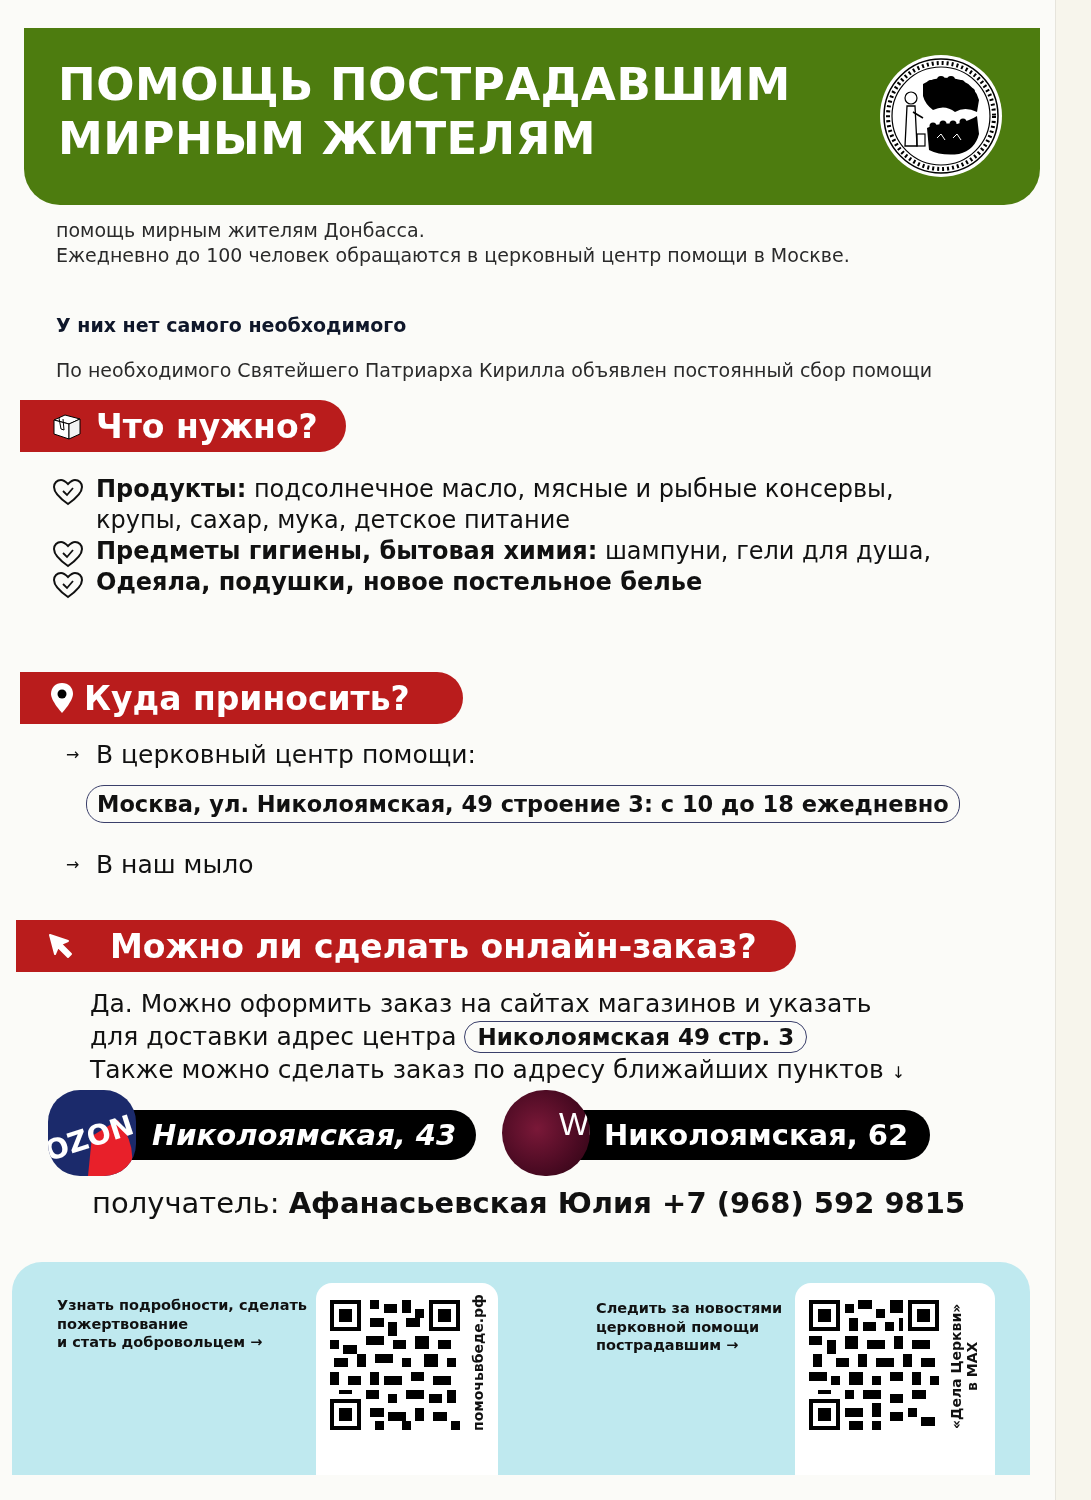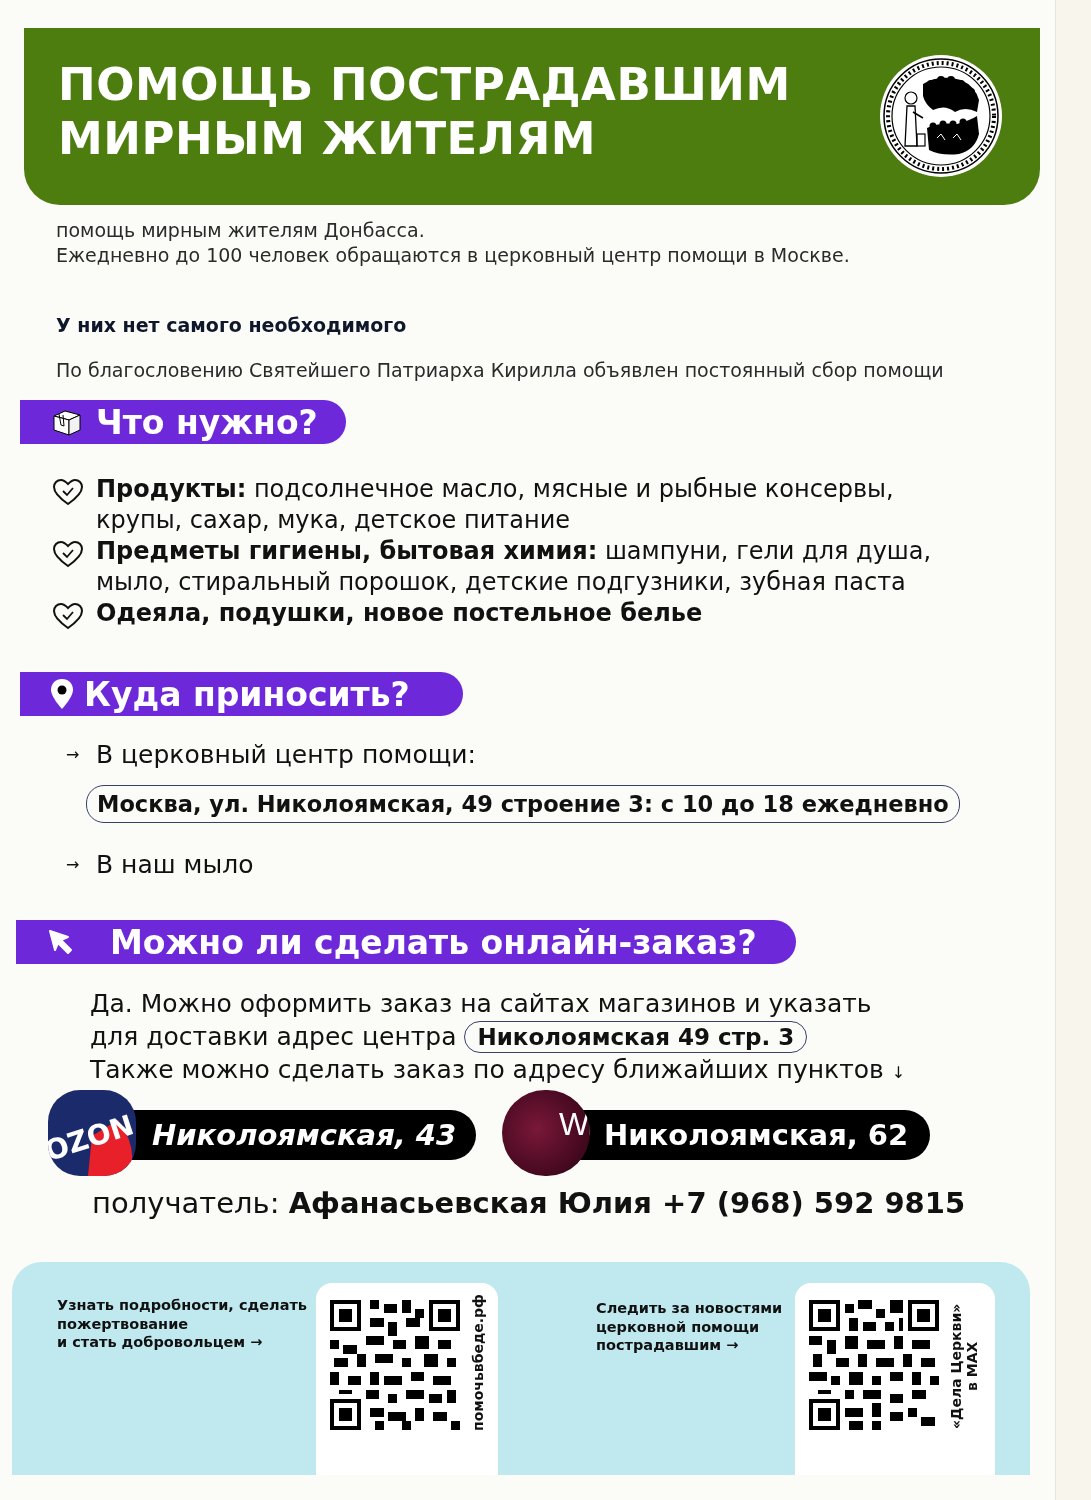--- a/index.html
+++ b/index.html
@@ -24,21 +24,21 @@
   .emblem { position: absolute; left: 855px; top: 26px; width: 124px; height: 124px; }
 
   
   .intro { position: absolute; left: 56px; top: 218px; width: 960px; font-size: 19px; line-height: 24.5px; color: #2a2a2a; }
   .intro p { margin: 0; }
   .subhead { position: absolute; left: 56px; top: 314px; font-size: 19px; font-weight: bold; color: #0f172a; }
   .blessing { position: absolute; left: 56px; top: 359px; font-size: 19px; color: #2a2a2a; }
 
   
   .pill {
-    position: absolute; left: 20px; height: 44px; background: #6d28d9; color: #fff;
+    position: absolute; left: 20px; height: 52px; background: #b91c1c; color: #fff;
     border-radius: 0 26px 26px 0; display: flex; align-items: center;
     font-weight: bold; font-size: 33px; padding-left: 30px; box-sizing: border-box;
   }
   .pill .ico { width: 34px; height: 34px; margin-right: 12px; display: inline-flex; align-items: center; justify-content: center; }
 
   
   .needs { position: absolute; left: 52px; top: 474px; width: 920px; font-size: 24px; line-height: 31px; }
   .need { position: relative; padding-left: 44px; margin-bottom: 0; }
   .need .heart { position: absolute; left: 0; top: 4px; width: 32px; height: 28px; }
   .need b { font-weight: bold; }
@@ -114,21 +114,21 @@
     <path d="M58 84 L62 80 L66 86" stroke="#fff" stroke-width="1" fill="none"></path>
     <path d="M74 84 L78 80 L82 86" stroke="#fff" stroke-width="1" fill="none"></path>
   </svg>
 </div>
 
 <div class="intro">
   <p>помощь мирным жителям Донбасса.</p>
   <p>Ежедневно до 100 человек обращаются в церковный центр помощи в Москве.</p>
 </div>
 <div class="subhead">У них нет самого необходимого</div>
-<div class="blessing">По благословению Святейшего Патриарха Кирилла объявлен постоянный сбор помощи</div>
+<div class="blessing">По необходимого Святейшего Патриарха Кирилла объявлен постоянный сбор помощи</div>
 
 <div class="pill" style="top:400px; width:326px;">
   <span class="ico">
     <svg width="32" height="30" viewBox="0 0 32 30">
       <path d="M3 9 L14 4 L29 8 L18 13 Z" fill="#fff" stroke="#000" stroke-width="1"></path>
       <path d="M3 9 L18 13 L18 28 L3 23 Z" fill="#fff" stroke="#000" stroke-width="1"></path>
       <path d="M18 13 L29 8 L29 23 L18 28 Z" fill="#f2f2f2" stroke="#000" stroke-width="1"></path>
       <path d="M8 7 L10 18 L13 19 L12 8" fill="none" stroke="#000" stroke-width="1"></path>
     </svg>
   </span>
@@ -143,21 +143,20 @@
     </svg>
     <b>Продукты:</b><span> подсолнечное масло, мясные и рыбные консервы,</span><br>
     <span>крупы, сахар, мука, детское питание</span>
   </div>
   <div class="need">
     <svg class="heart" viewBox="0 0 32 28">
       <path d="M16 26 C6 19 2 14 2 9 C2 5 5 2 9 2 C12 2 14 4 16 6 C18 4 20 2 23 2 C27 2 30 5 30 9 C30 14 26 19 16 26 Z" fill="none" stroke="#111" stroke-width="2"></path>
       <path d="M11 13 L15 17 L21 10" fill="none" stroke="#111" stroke-width="1.8"></path>
     </svg>
     <b>Предметы гигиены, бытовая химия:</b><span> шампуни, гели для душа,</span><br>
-    <span>мыло, стиральный порошок, детские подгузники, зубная паста</span>
   </div>
   <div class="need">
     <svg class="heart" viewBox="0 0 32 28">
       <path d="M16 26 C6 19 2 14 2 9 C2 5 5 2 9 2 C12 2 14 4 16 6 C18 4 20 2 23 2 C27 2 30 5 30 9 C30 14 26 19 16 26 Z" fill="none" stroke="#111" stroke-width="2"></path>
       <path d="M11 13 L15 17 L21 10" fill="none" stroke="#111" stroke-width="1.8"></path>
     </svg>
     <b>Одеяла, подушки, новое постельное белье</b>
   </div>
 </div>
 

